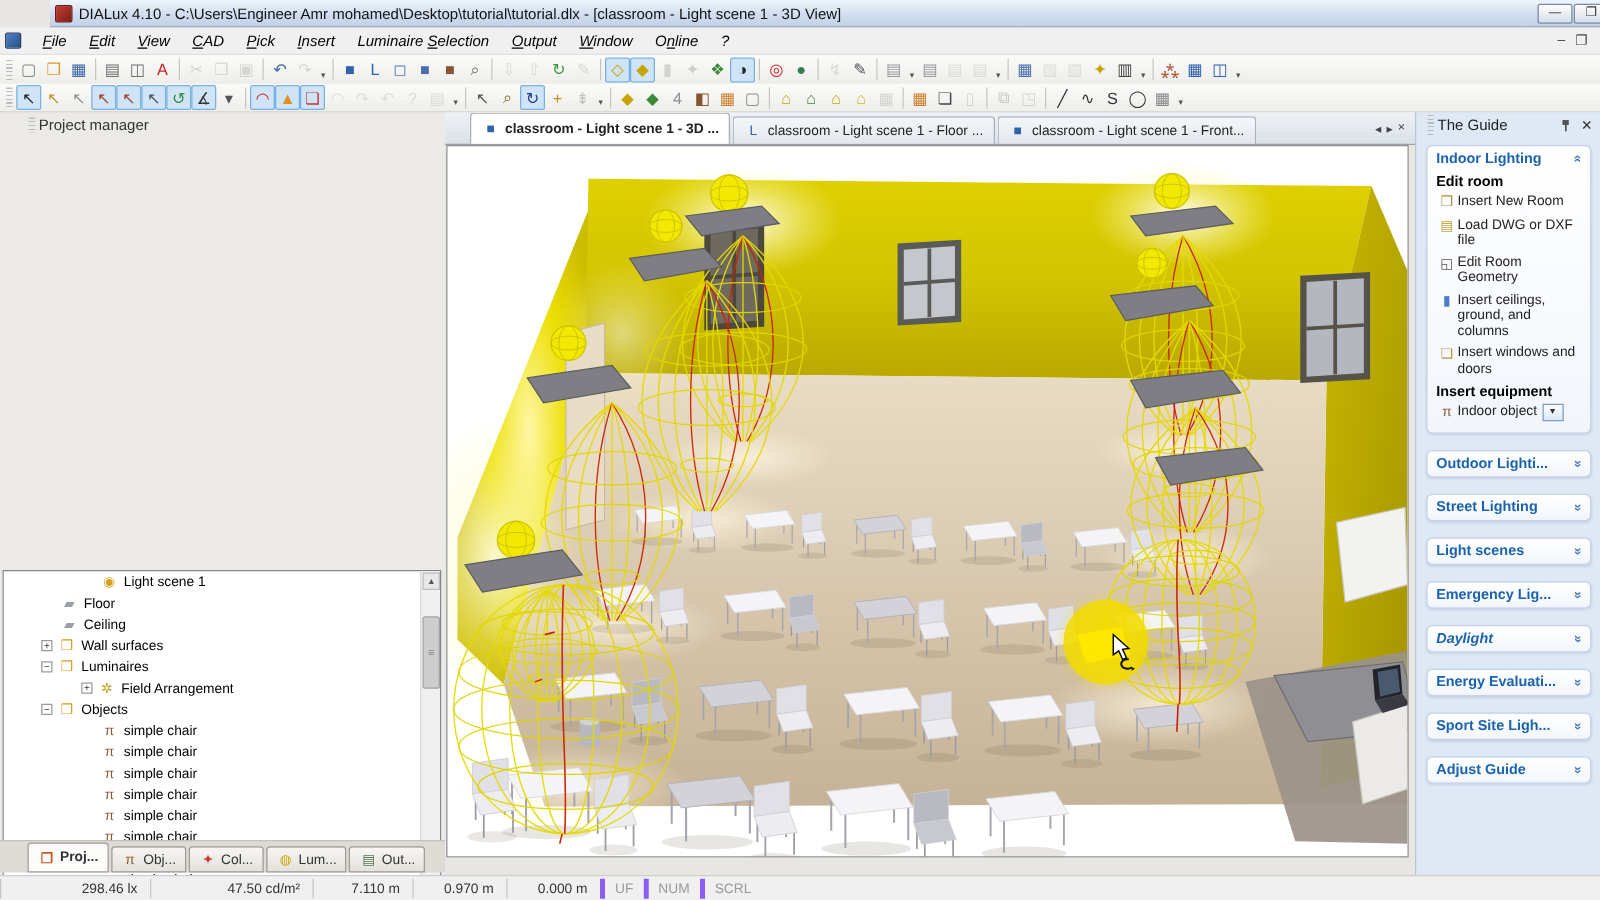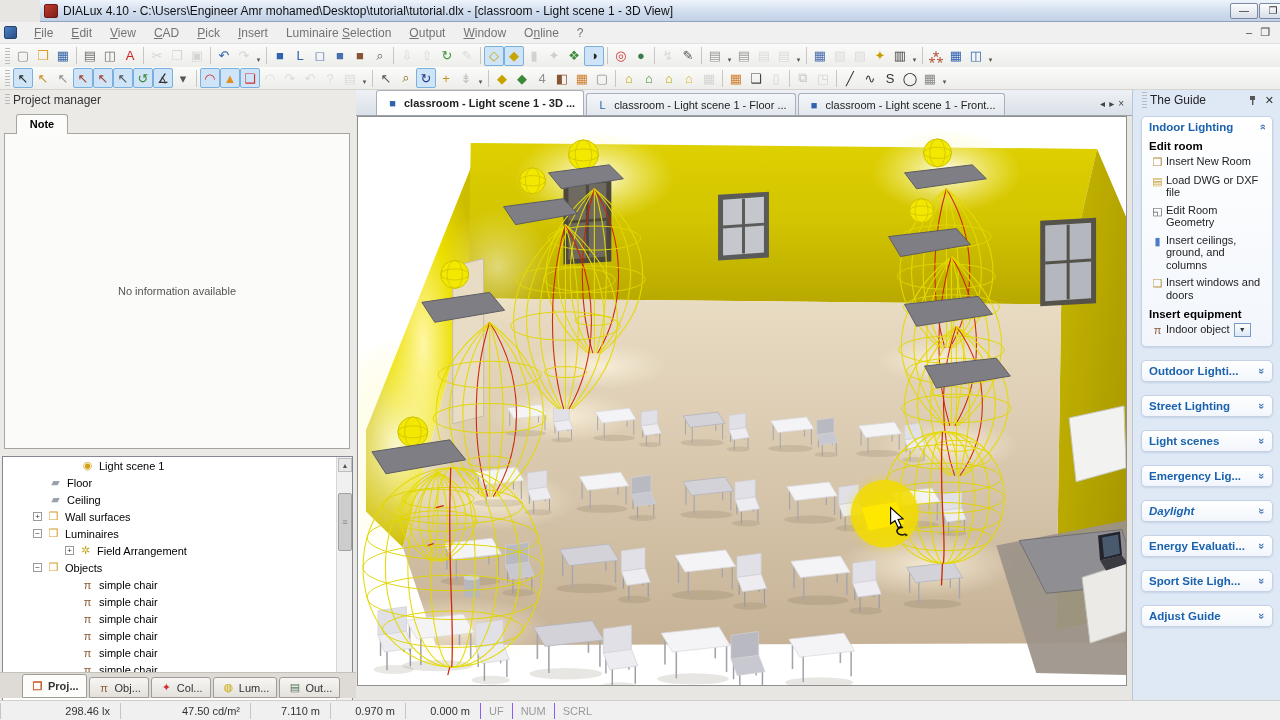--- a/index.html
+++ b/index.html
@@ -16,21 +16,21 @@
   #winbtns { margin-left:auto; display:flex; gap:1px; }
   .wbtn { width:28px; height:16px; border:1px solid #7b8aa0; border-radius:2px;
     background:linear-gradient(#fdfdfd,#d7dee8); font-size:10px; line-height:14px; text-align:center; color:#333; }
   .wbtn.close { background:linear-gradient(#e98b82,#c23b2e); color:#fff; font-weight:bold; }
 
   
   #menubar { position:absolute; left:0; top:22px; width:1280px; height:22px; background:#f0f0f0;
     display:flex; align-items:center; padding-left:4px; border-bottom:1px solid #e0e0e0; }
   #menubar .mdiicon { width:13px; height:13px; background:linear-gradient(135deg,#4d82c8,#2a4f86);
     border:1px solid #24416e; border-radius:2px; margin-right:8px; }
-  .menuitem { padding:2px 9px; color:#737373; cursor:default; }
+  .menuitem { padding:2px 9px; color:#000000; cursor:default;font-style:italic; }
   .menuitem u { text-decoration:underline; }
   #mdibtns { margin-left:auto; display:flex; gap:8px; padding-right:10px; color:#444; font-size:11px; }
 
   
   .toolbar { position:absolute; left:0; width:1280px; height:23px;
     background:linear-gradient(#fbfbfa,#ededea); display:flex; align-items:center; padding-left:2px; }
   #toolbar1 { top:44px; } #toolbar2 { top:67px; border-bottom:1px solid #d6d4d0; }
   .grip { width:5px; height:16px; margin:0 3px;
     background:repeating-linear-gradient(#bbb 0 1px,transparent 1px 3px); }
   .tsep { width:1px; height:17px; background:#c8c6c2; margin:0 3px; }
@@ -42,21 +42,21 @@
     justify-content:center; padding-bottom:2px; }
 
   
   #content { position:absolute; left:0; top:90px; width:1280px; height:610px; }
   #leftpanel { position:absolute; left:0; top:0; width:356px; height:610px; background:#eceae7; }
   #centerpanel { position:absolute; left:356px; top:0; width:776px; height:610px; background:#e8e6e3; }
   #rightpanel { position:absolute; left:1132px; top:0; width:148px; height:610px; background:#dfe9f6;
     border-left:1px solid #b9c6d8; }
 
   
-  .panelhdr { height:20px; display:flex; align-items:center; padding-left:2px; color:#333;
+  .panelhdr { height:20px; display:flex; align-items:center; padding-left:20px; color:#333;
     font-size:12px; }
   .panelhdr .grip { height:12px; }
   #noteblock { position:absolute; left:4px; top:24px; width:346px; height:336px; }
   #notetab { position:absolute; left:12px; top:0; width:52px; height:20px; background:#fcfcfb;
     border:1px solid #a8a49e; border-bottom:none; border-radius:3px 3px 0 0; text-align:center;
     font-weight:bold; font-size:11px; line-height:18px; z-index:2; }
   #notebody { position:absolute; left:0; top:19px; width:346px; height:316px; background:#fbfbfa;
     border:1px solid #a8a49e; display:flex; align-items:center; justify-content:center; }
   #notebody span { color:#555; font-size:11px; }
 
@@ -114,21 +114,21 @@
   .gitem .gicon { width:17px; flex:none; text-align:center; font-size:11px; padding-top:1px; }
   .gitem .ddbtn { margin-left:4px; width:17px; height:14px; flex:none; border:1px solid #7a9ac8;
     background:linear-gradient(#fdfdfd,#dce8f6); font-size:7px; text-align:center; line-height:12px; color:#333; }
 
   
   #statusbar { position:absolute; left:0; top:700px; width:1280px; height:20px; background:#f0f0f0;
     border-top:1px solid #d0cecb; display:flex; align-items:center; font-size:11px; color:#333; }
   #statushelp { padding-left:6px; flex:1; }
   .sfield { border-left:1px solid #c6c6c6; height:16px; line-height:16px; text-align:right;
     padding:0 10px; white-space:nowrap; }
-  .stoggle { border-left:1px solid #8b5cf6; height:16px; line-height:16px; padding:0 8px; color:#9a9a9a; }
+  .stoggle { border-left:4px solid #8b5cf6; height:16px; line-height:16px; padding:0 8px; color:#9a9a9a; }
 </style>
 </head>
 <body>
 
 <div id="titlebar">
   <div class="appicon"></div>
   <div class="ttext">DIALux 4.10 - C:\Users\Engineer Amr mohamed\Desktop\tutorial\tutorial.dlx - [classroom - Light scene 1 - 3D View]</div>
   <div id="winbtns">
     <div class="wbtn">—</div>
     <div class="wbtn">❐</div>
@@ -263,26 +263,20 @@
     <div class="tbtn" style="color: rgb(136, 136, 136);">▦</div>
     <div class="tdd">▾</div>
   </div>
 
 <div id="content">
 
   <div id="leftpanel">
     <div class="panelhdr">
       <div class="grip"></div>
       <span>Project manager</span>
-    </div>
-    <div id="noteblock">
-      <div id="notetab">Note</div>
-      <div id="notebody">
-        <span>No information available</span>
-      </div>
     </div>
     <div id="treebox">
       <div id="treerows">
           <div class="trow" style="padding-left: 62px;">
             <div style="width: 15px; flex: 0 0 auto;"></div>
             <div class="ticon" style="color: rgb(212, 160, 23);">◉</div>
             <span>Light scene 1</span>
           </div>
           <div class="trow" style="padding-left: 30px;">
             <div style="width: 15px; flex: 0 0 auto;"></div>

